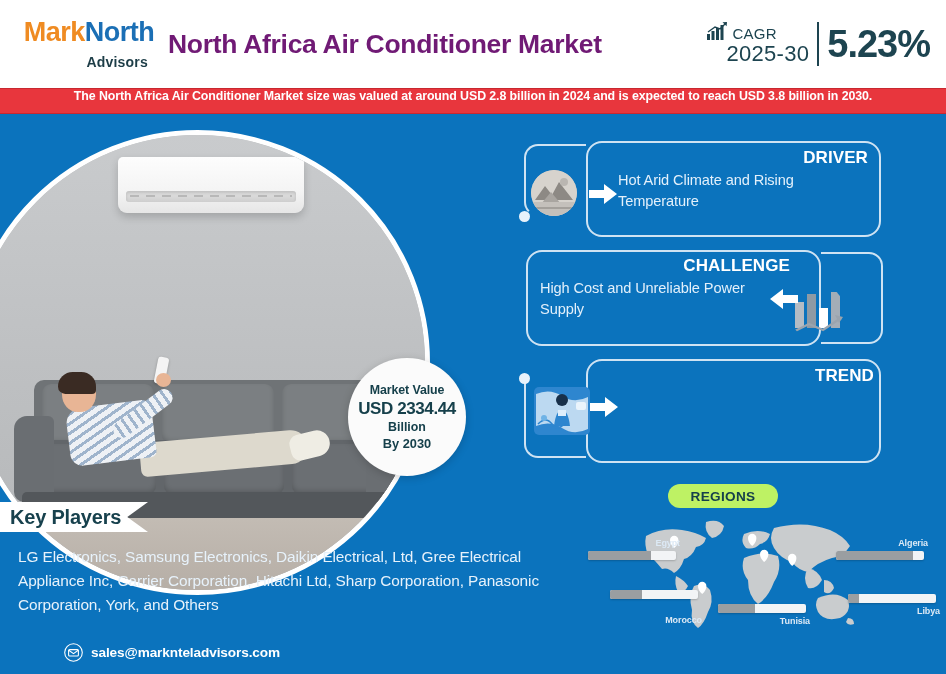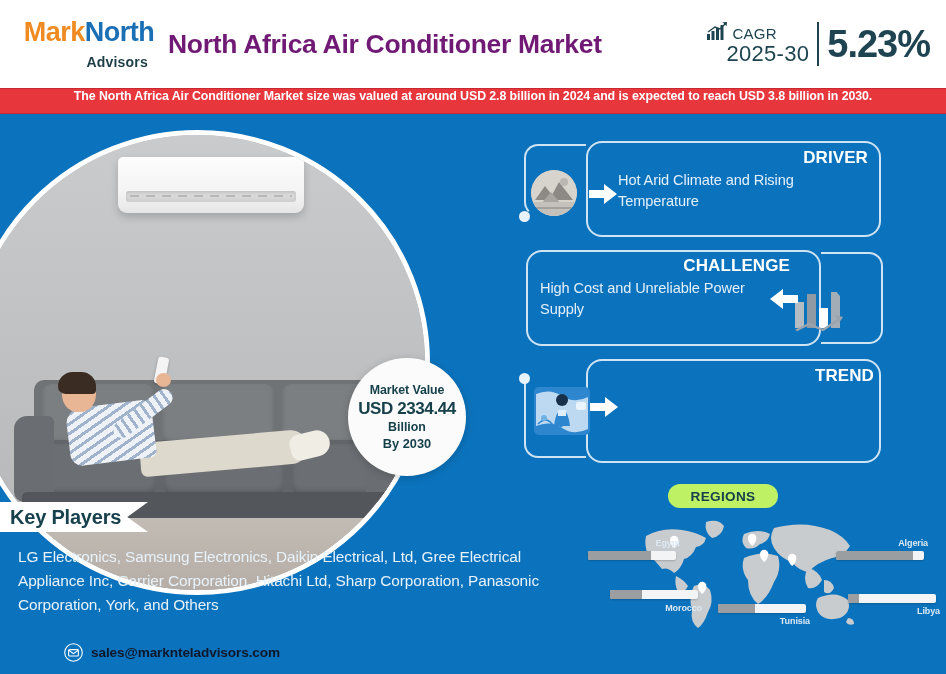--- a/index.html
+++ b/index.html
@@ -151,21 +151,21 @@
     box-shadow: 0 1px 2px rgba(0,0,0,.2); overflow: hidden; position: relative;
   }
   .region-fill { position: absolute; left: 0; top: 0; height: 100%; background: #9a9ea1; }
 
   
   .footer {
     position: absolute; left: 0; bottom: 0; width: 946px; height: 42px;
   }
   .f-item { position: absolute; display: flex; align-items: center; gap: 8px; }
   .f-icon { width: 19px; height: 19px; }
-  .f-text { font-size: 13.6px; font-weight: bold; color: #0f172a; letter-spacing: -0.1px; }
+  .f-text { font-size: 13.6px; font-weight: bold; color: #ffffff; letter-spacing: -0.1px; }
 </style>
 </head>
 <body>
 
 <div class="header">
   <div class="logo-block">
     <div class="logo-main"><span class="logo-mark">Mark</span><span class="logo-ntel">North</span></div>
     <div class="logo-sub">Advisors</div>
   </div>
 
@@ -351,21 +351,21 @@
     <div class="region-label">Algeria</div>
     <div class="region-bar" style="margin-top:3px;">
       <div class="region-fill" style="width: 88%;"></div>
     </div>
   </div>
 
   <div class="region" style="left:40px; top:78px; width:92px;">
     <div class="region-bar">
       <div class="region-fill" style="width: 36%;"></div>
     </div>
-    <div class="region-label" style="margin-top:4px;">Morocco</div>
+    <div class="region-label" style="margin-top:16px;">Morocco</div>
   </div>
 
   <div class="region" style="left:148px; top:92px; width:92px;">
     <div class="region-bar">
       <div class="region-fill" style="width: 42%;"></div>
     </div>
     <div class="region-label" style="margin-top:3px;">Tunisia</div>
   </div>
 
   <div class="region" style="left:278px; top:66px; width:92px;margin-top:16px;">

